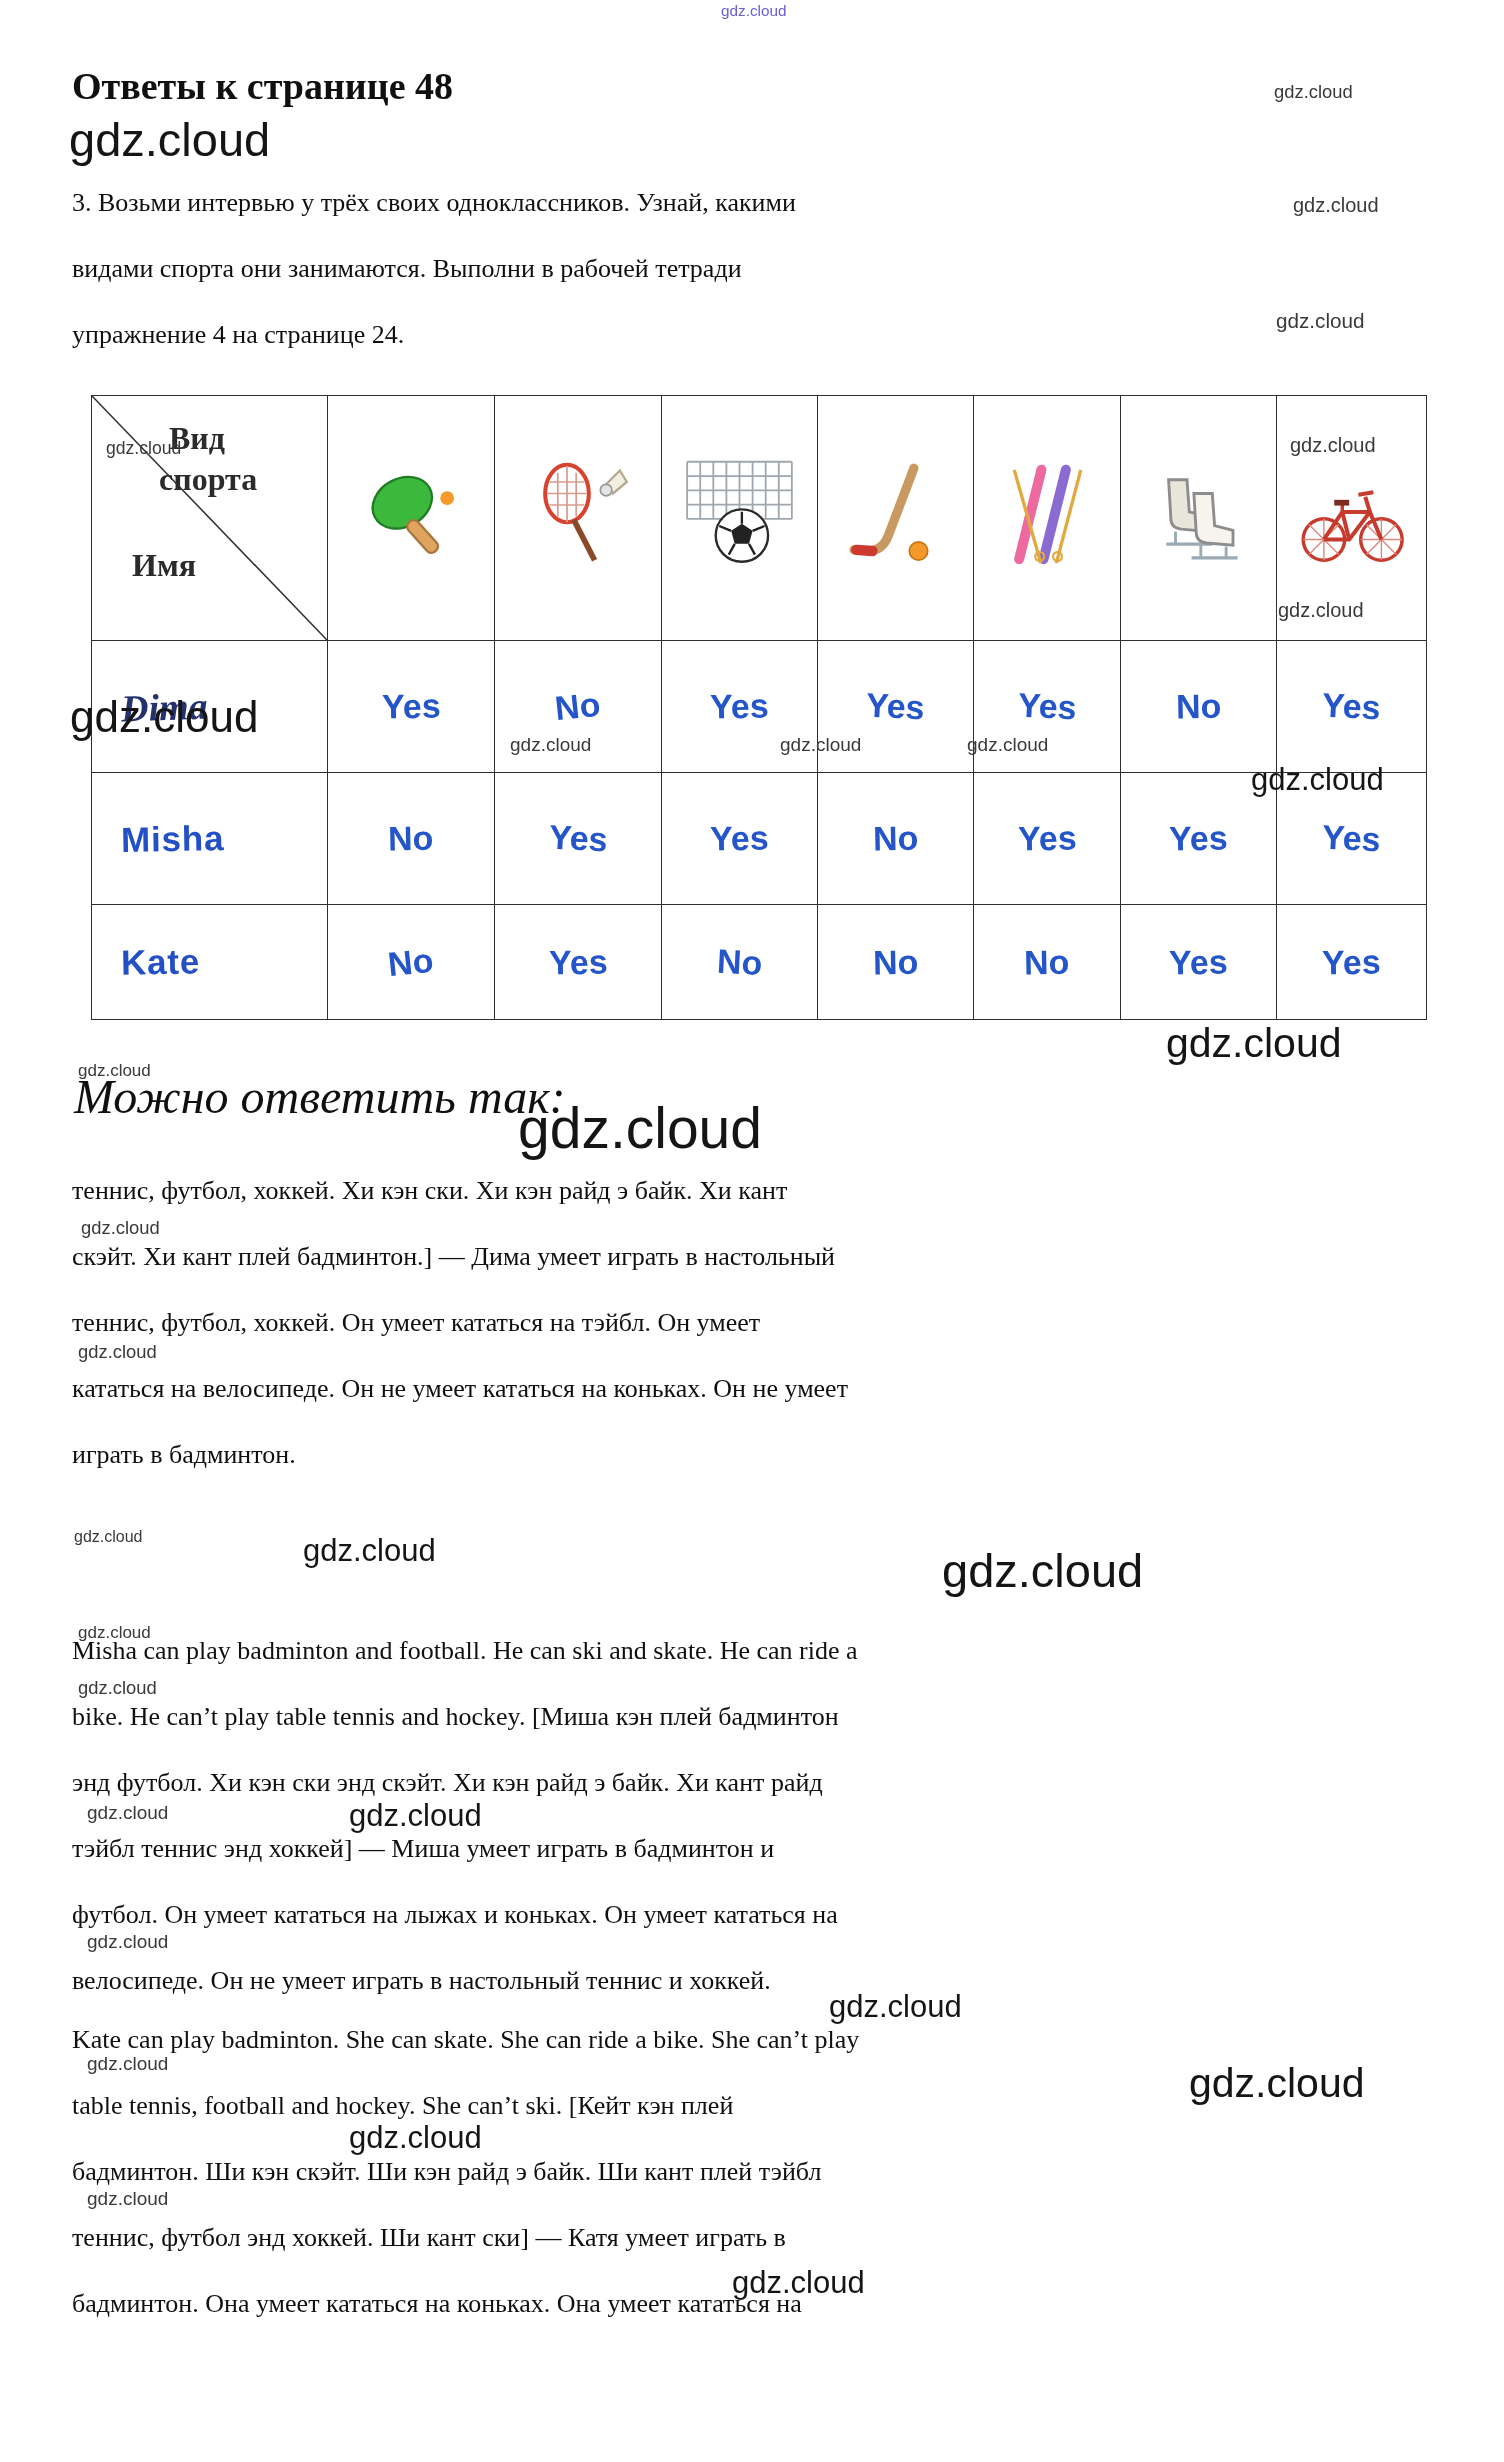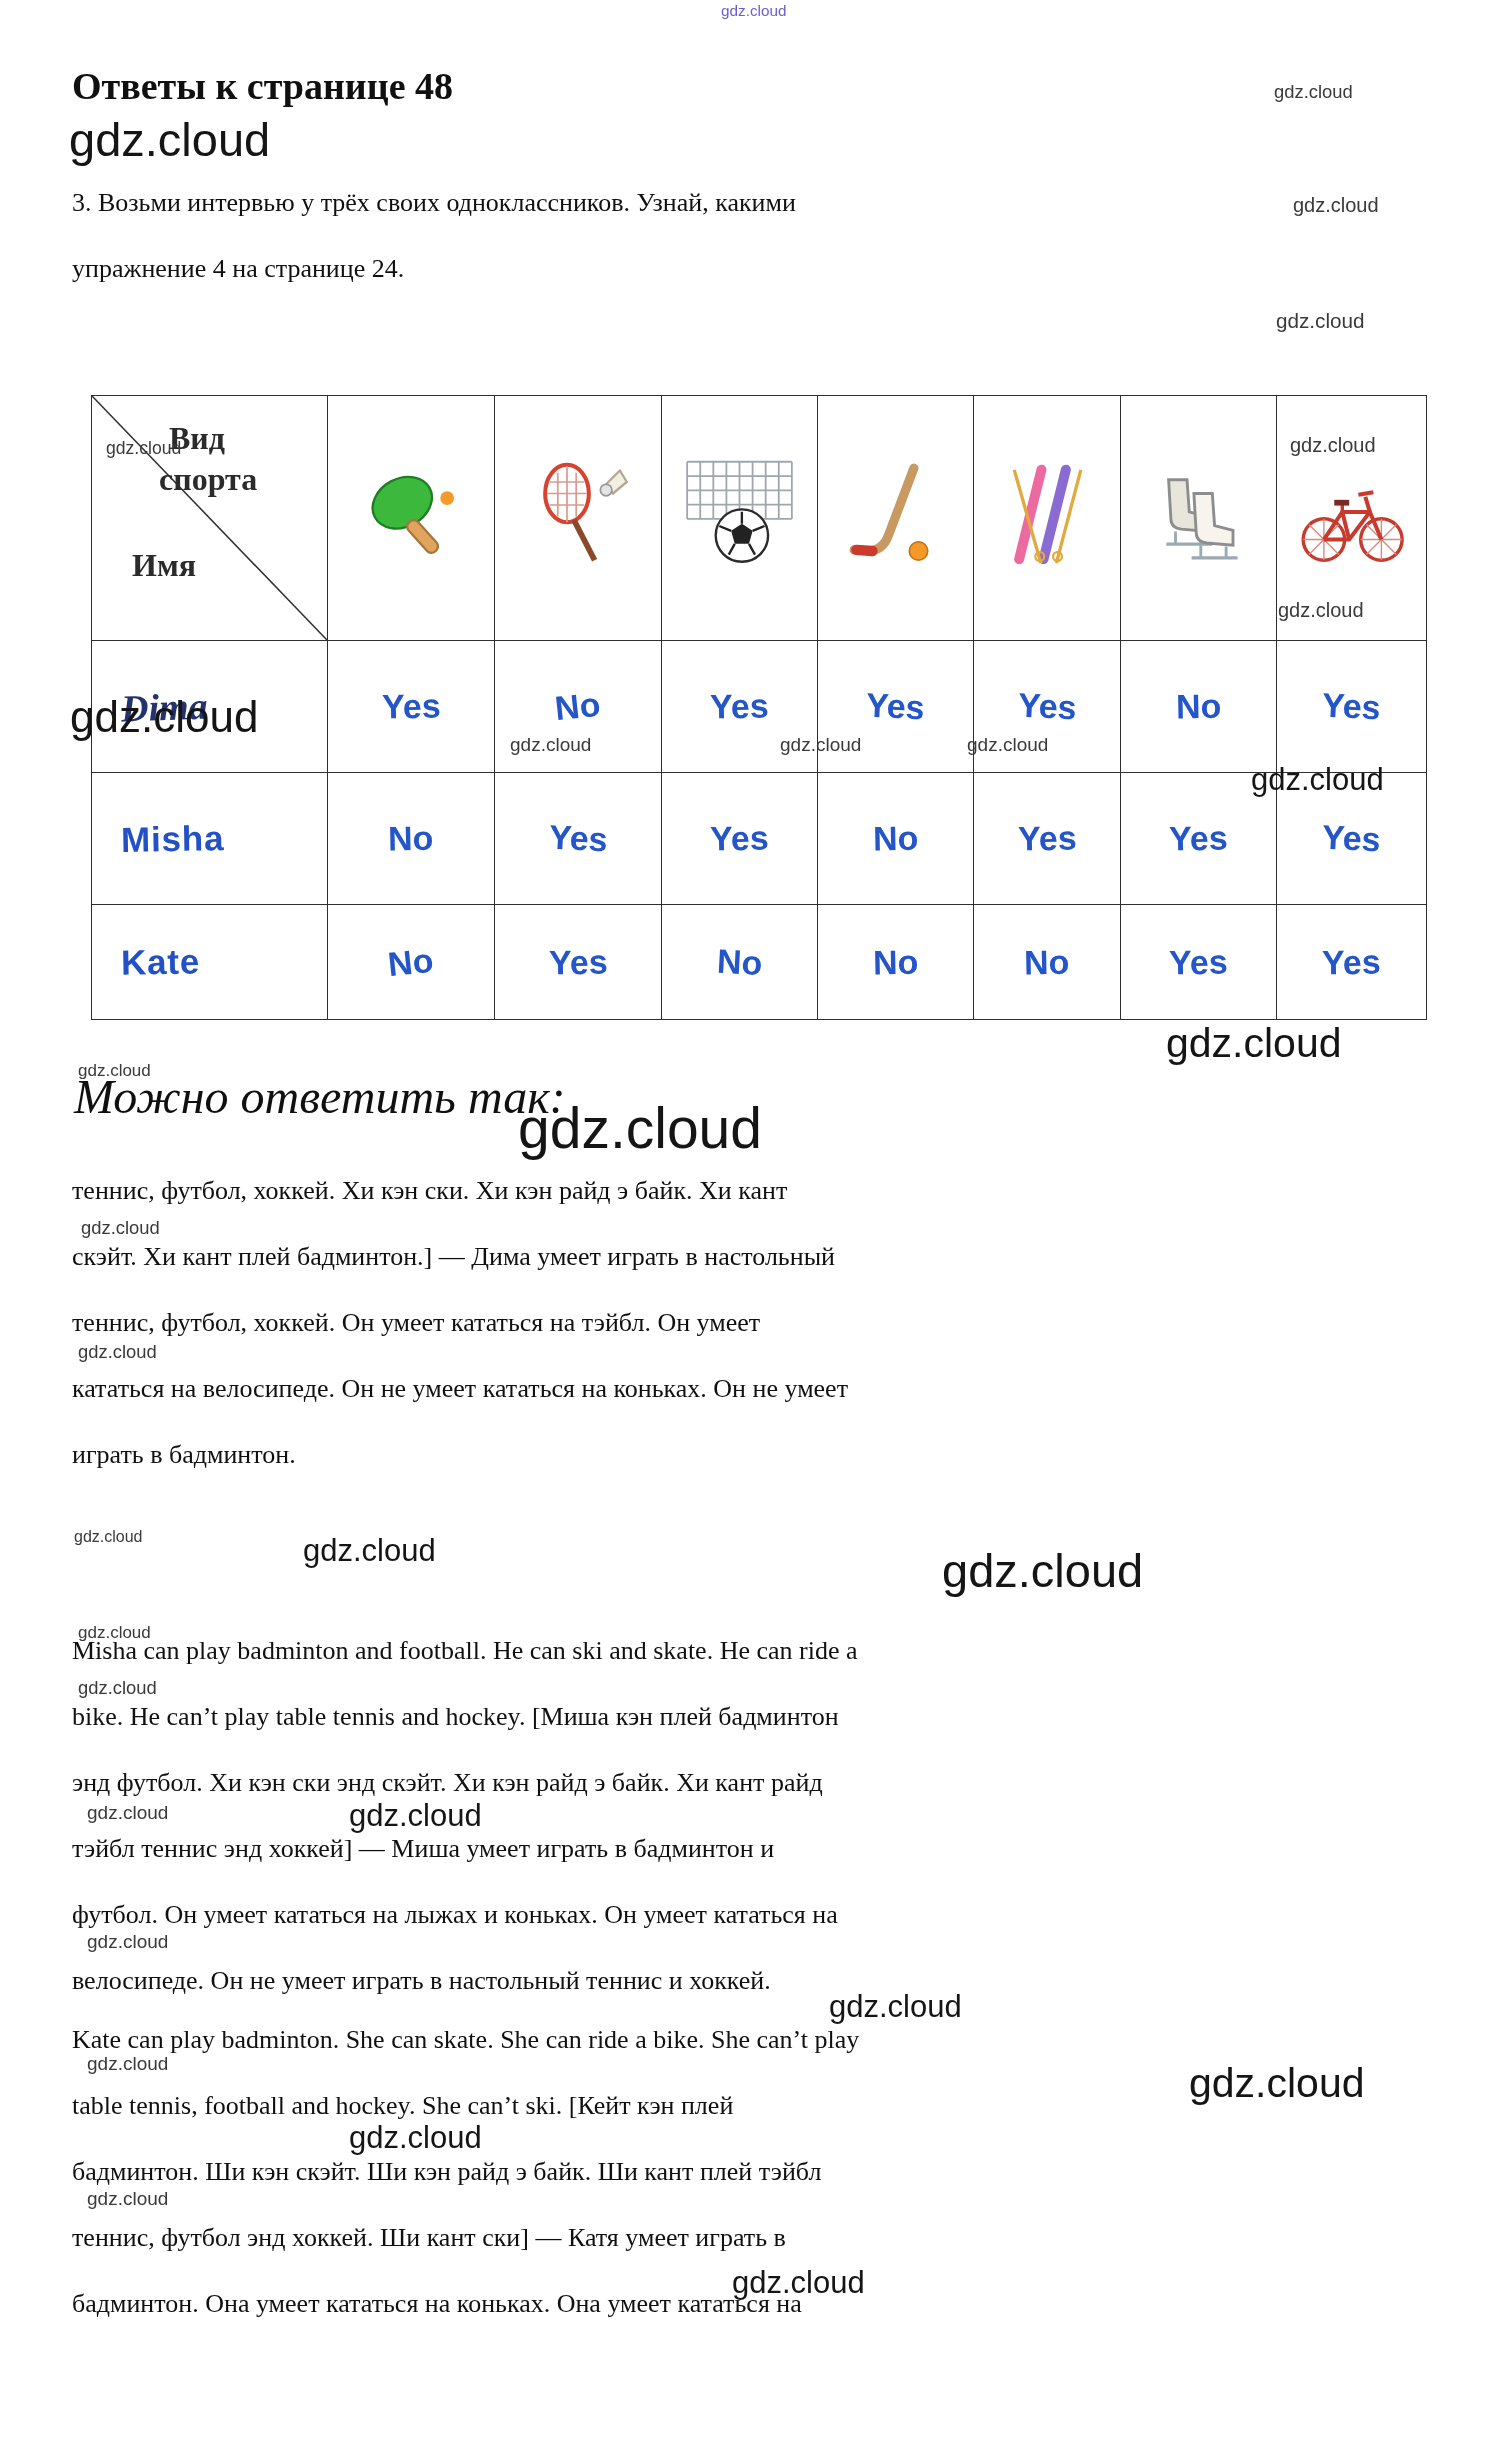--- a/index.html
+++ b/index.html
@@ -62,20 +62,21 @@
 </style>
 </head>
 <body>
 
 <div class="page">
 
   <h1 class="page-title">Ответы к странице 48</h1>
 
   <div class="textblock" style="top:170px;">
       <div class="tline">3. Возьми интервью у трёх своих одноклассников. Узнай, какими</div>
+      <div class="tline">видами спорта они занимаются. Выполни в рабочей тетради</div>
       <div class="tline">упражнение 4 на странице 24.</div>
     </div>
 
   <table class="sport-table">
     <colgroup>
       <col style="width:236px">
         <col style="width:167px">
         <col style="width:167px">
         <col style="width:156px">
       <col style="width:156px">

